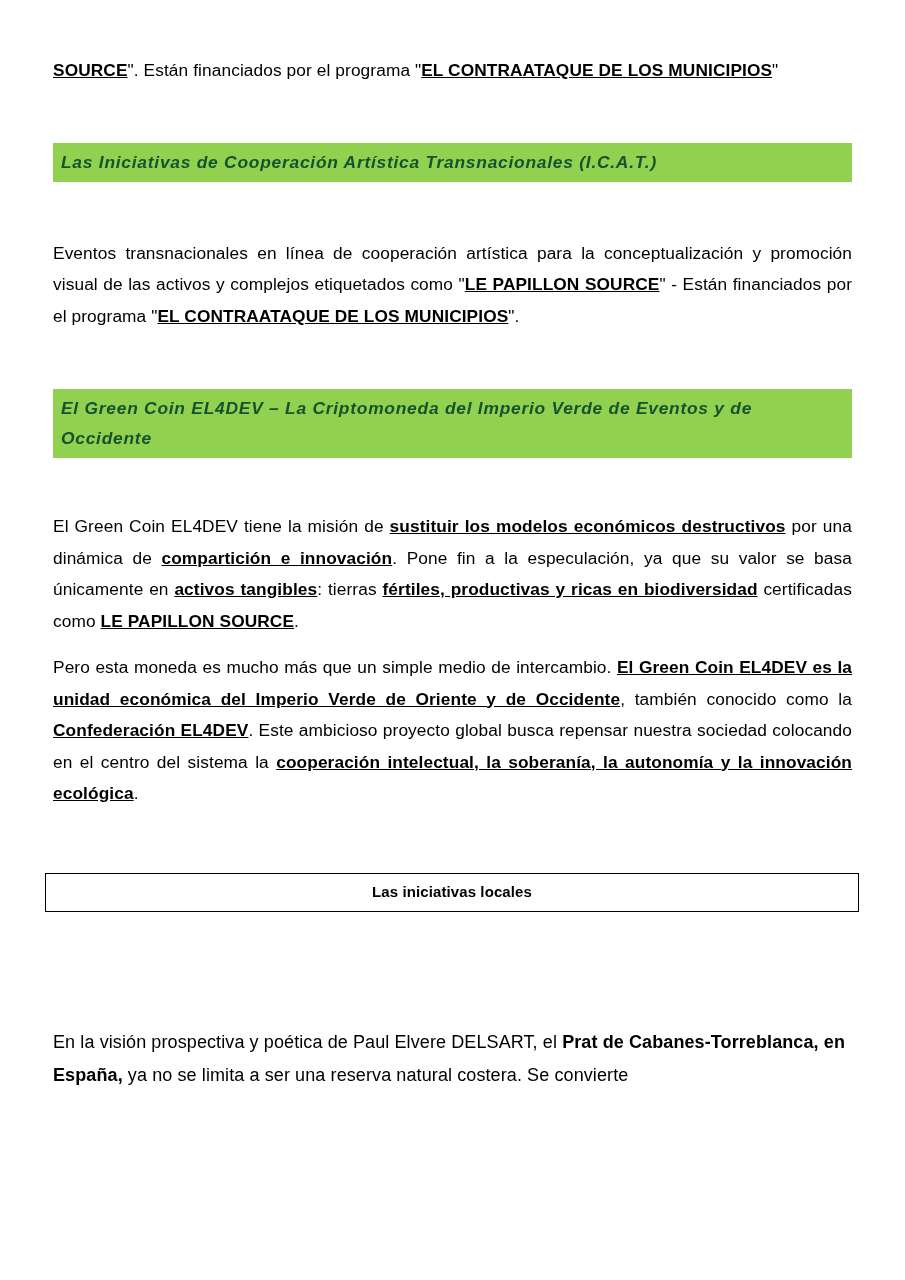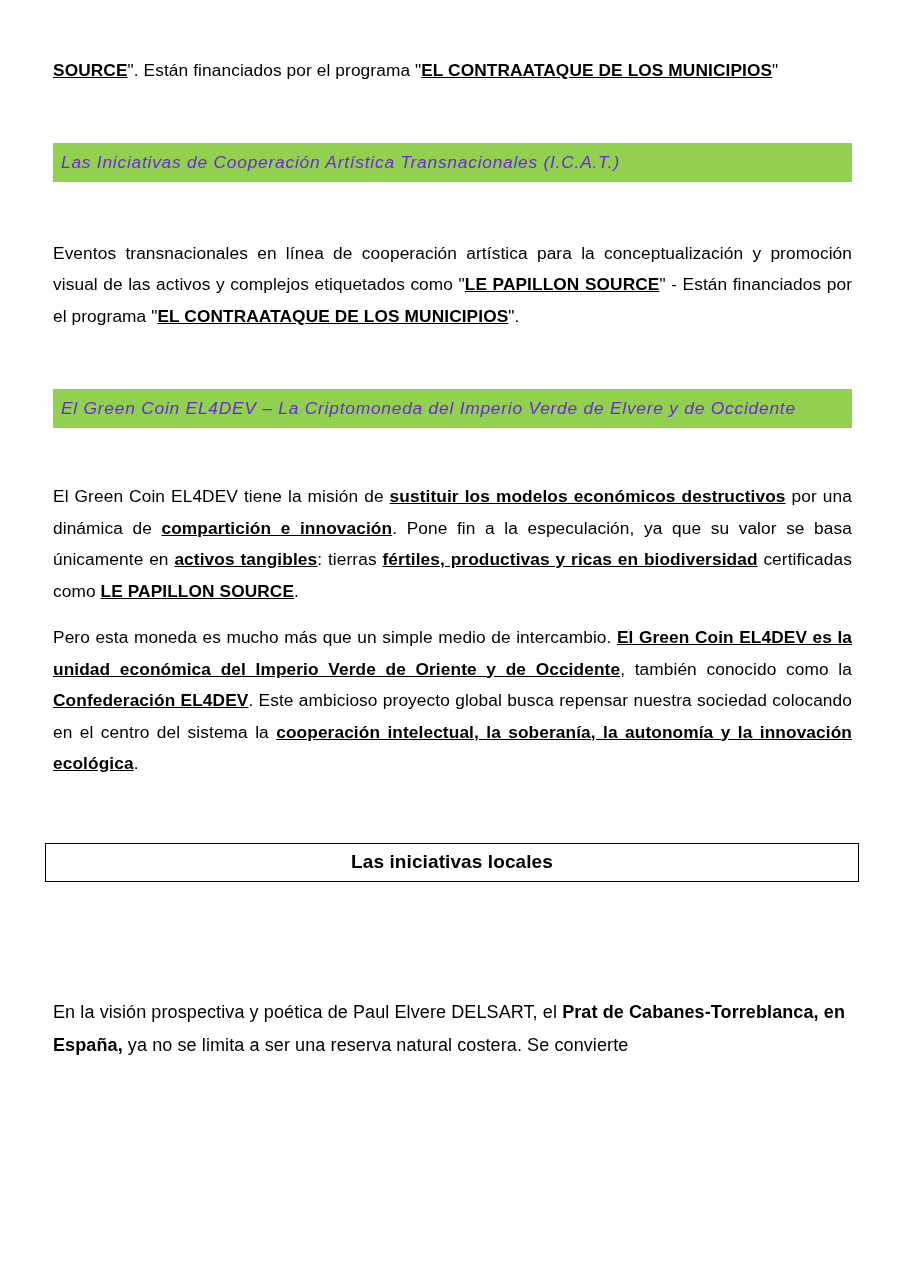--- a/index.html
+++ b/index.html
@@ -43,43 +43,43 @@
     color: #000000;
     letter-spacing: 0.1px;
   }
   p.body-par b { font-weight: bold; text-decoration: underline; }
 
   .spacer-top { height: 55px; }
 
   
   .green-head {
     background: #92D050;
-    color: #6d28d9;
+    color: #14532d;
     font-size: 17.4px;
     line-height: 30px;
-    font-weight: normal;
+    font-weight: bold;
     padding: 4px 24px 5px 8px;
     box-sizing: border-box;
     width: 799px;
   }
   .green-head.italic {
     font-style: italic;
     letter-spacing: 0.75px;
   }
   .green-head.plain {
     font-style: normal;
     letter-spacing: 0.05px;
   }
 
   
   .boxed-title {
     border: 1px solid #000000;
     background: #ffffff;
     text-align: center;
-    font-size: 19px;
+    font-size: 15px;
     font-weight: bold;
     line-height: 30px;
     padding: 3px 6px 4px 6px;
     box-sizing: border-box;
     width: 814px;
     margin-left: -8px;
     letter-spacing: 0.1px;
   }
 
   
@@ -105,21 +105,21 @@
     <div style="height:56px"></div>
 
     <div class="green-head italic">Las Iniciativas de Cooperación Artística Transnacionales (I.C.A.T.)</div>
 
     <div style="height:56px"></div>
 
     <p class="body-par"><span>Eventos transnacionales en línea de cooperación artística para la conceptualización y promoción visual de las activos y complejos etiquetados como "</span><b>LE PAPILLON SOURCE</b><span>" - Están financiados por el programa "</span><b>EL CONTRAATAQUE DE LOS MUNICIPIOS</b><span>".</span></p>
 
     <div style="height:57px"></div>
 
-    <div class="green-head italic">El Green Coin EL4DEV – La Criptomoneda del Imperio Verde de Elvere y de Occidente</div>
+    <div class="green-head italic">El Green Coin EL4DEV – La Criptomoneda del Imperio Verde de Eventos y de Occidente</div>
 
     <div style="height:53px"></div>
 
     <p class="body-par"><span>El Green Coin EL4DEV tiene la misión de </span><b>sustituir los modelos económicos destructivos</b><span> por una dinámica de </span><b>compartición e innovación</b><span>. Pone fin a la especulación, ya que su valor se basa únicamente en </span><b>activos tangibles</b><span>: tierras </span><b>fértiles, productivas y ricas en biodiversidad</b><span> certificadas como </span><b>LE PAPILLON SOURCE</b><span>.</span></p>
 
     <div style="height:15px"></div>
 
     <p class="body-par"><span>Pero esta moneda es mucho más que un simple medio de intercambio. </span><b>El Green Coin EL4DEV es la unidad económica del Imperio Verde de Oriente y de Occidente</b><span>, también conocido como la </span><b>Confederación EL4DEV</b><span>. Este ambicioso proyecto global busca repensar nuestra sociedad colocando en el centro del sistema la </span><b>cooperación intelectual, la soberanía, la autonomía y la innovación ecológica</b><span>.</span></p>
 
     <div style="height:63px"></div>

